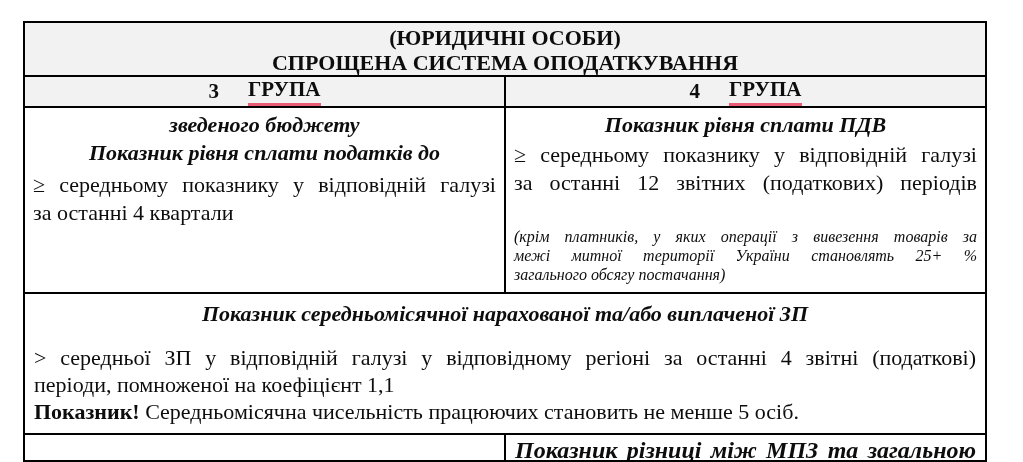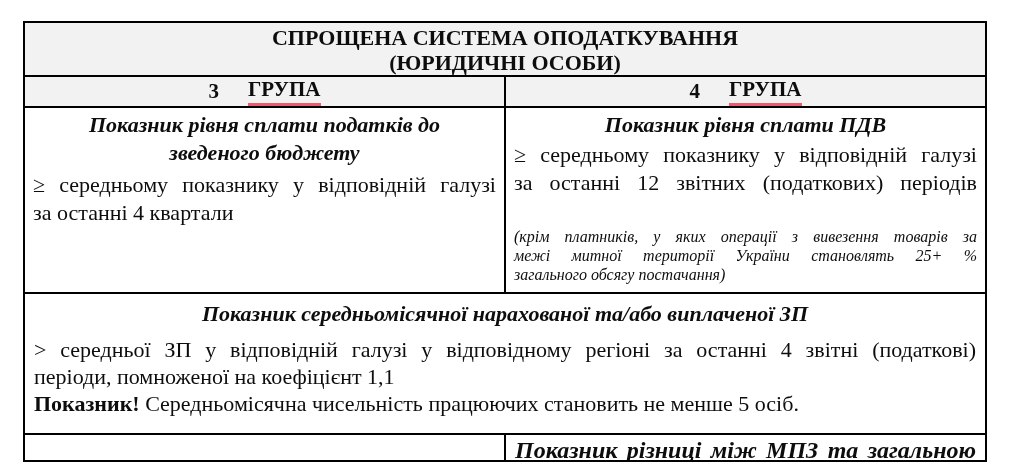--- a/index.html
+++ b/index.html
@@ -38,55 +38,55 @@
     font-weight:bold;font-style:italic;font-size:22px;line-height:28px;
     text-align:center;
   }
   .cl .chead{margin-bottom:4px;}
   .cr .chead{margin-bottom:2px;}
   .cbody{font-size:22px;line-height:28px;}
   .jline{text-align:justify;text-align-last:justify;}
   .note{
     margin-top:30px;font-style:italic;font-size:16px;line-height:19px;
   }
-  .r-salary .chead{margin-bottom:8px;text-align:center;}
+  .r-salary .chead{margin-bottom:16px;text-align:center;}
   .r-salary .cbody{line-height:27px;}
   .imp-label{font-weight:bold;font-style:normal;}
   .bh{
     font-weight:bold;font-style:italic;font-size:24px;line-height:26px;
     text-align:justify;text-align-last:justify;
     padding:2px 9px 0 9px;
   }
 </style>
 </head>
 <body>
 
 <div class="tbl">
 
   <div class="row r-title">
+    <div>(ЮРИДИЧНІ ОСОБИ)</div>
     <div>СПРОЩЕНА СИСТЕМА ОПОДАТКУВАННЯ</div>
-    <div>(ЮРИДИЧНІ ОСОБИ)</div>
   </div>
 
   <div class="row r-groups">
     <div class="cl group-cell">
       <span class="gnum">3</span>
       <span class="uword">ГРУПА</span>
     </div>
     <div class="cr group-cell">
       <span class="gnum">4</span>
       <span class="uword">ГРУПА</span>
     </div>
   </div>
 
   <div class="row r-main">
     <div class="cl main-cell">
       <div class="chead">
+        <div>зведеного бюджету</div>
         <div>Показник рівня сплати податків до</div>
-        <div>зведеного бюджету</div>
       </div>
       <div class="cbody jline">≥ середньому показнику у відповідній галузі</div>
       <div class="cbody">за останні 4 квартали</div>
     </div>
     <div class="cr main-cell">
       <div class="chead">Показник рівня сплати ПДВ</div>
       <div class="cbody jline">≥ середньому показнику у відповідній галузі</div>
       <div class="cbody jline">за останні 12 звітних (податкових) періодів</div>
       <div class="note">
         <div class="jline">(крім платників, у яких операції з вивезення товарів за</div>

